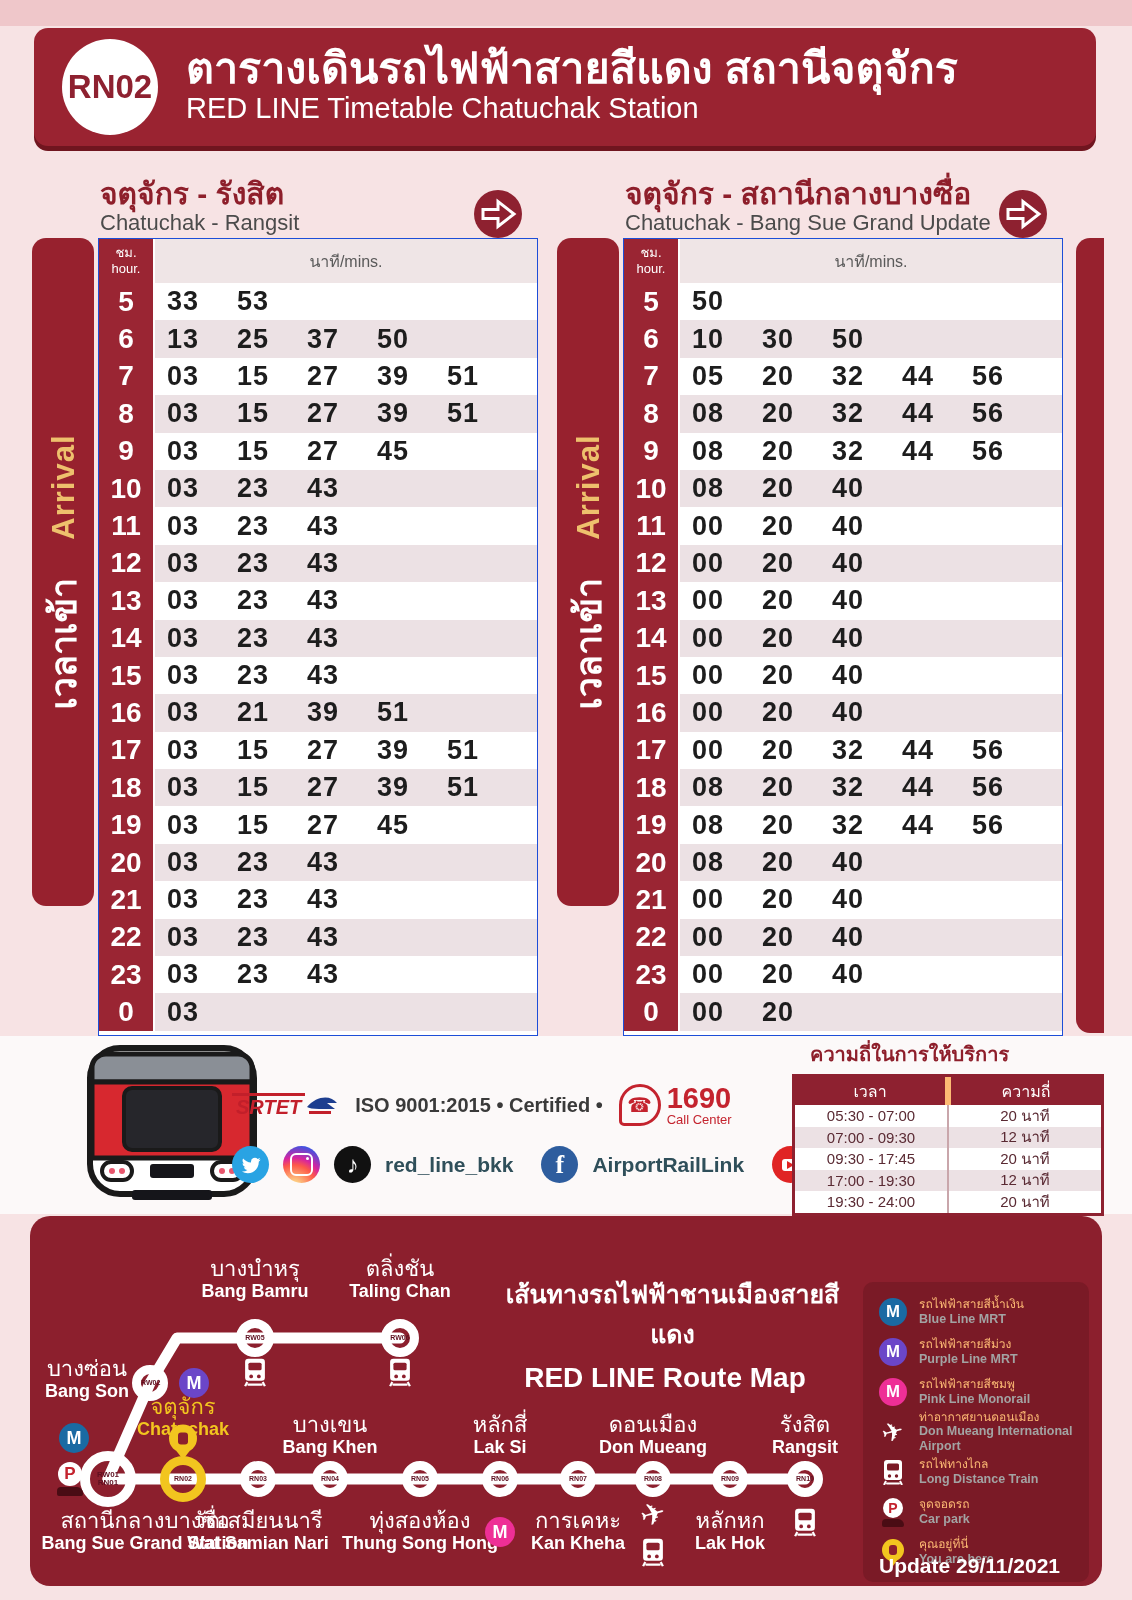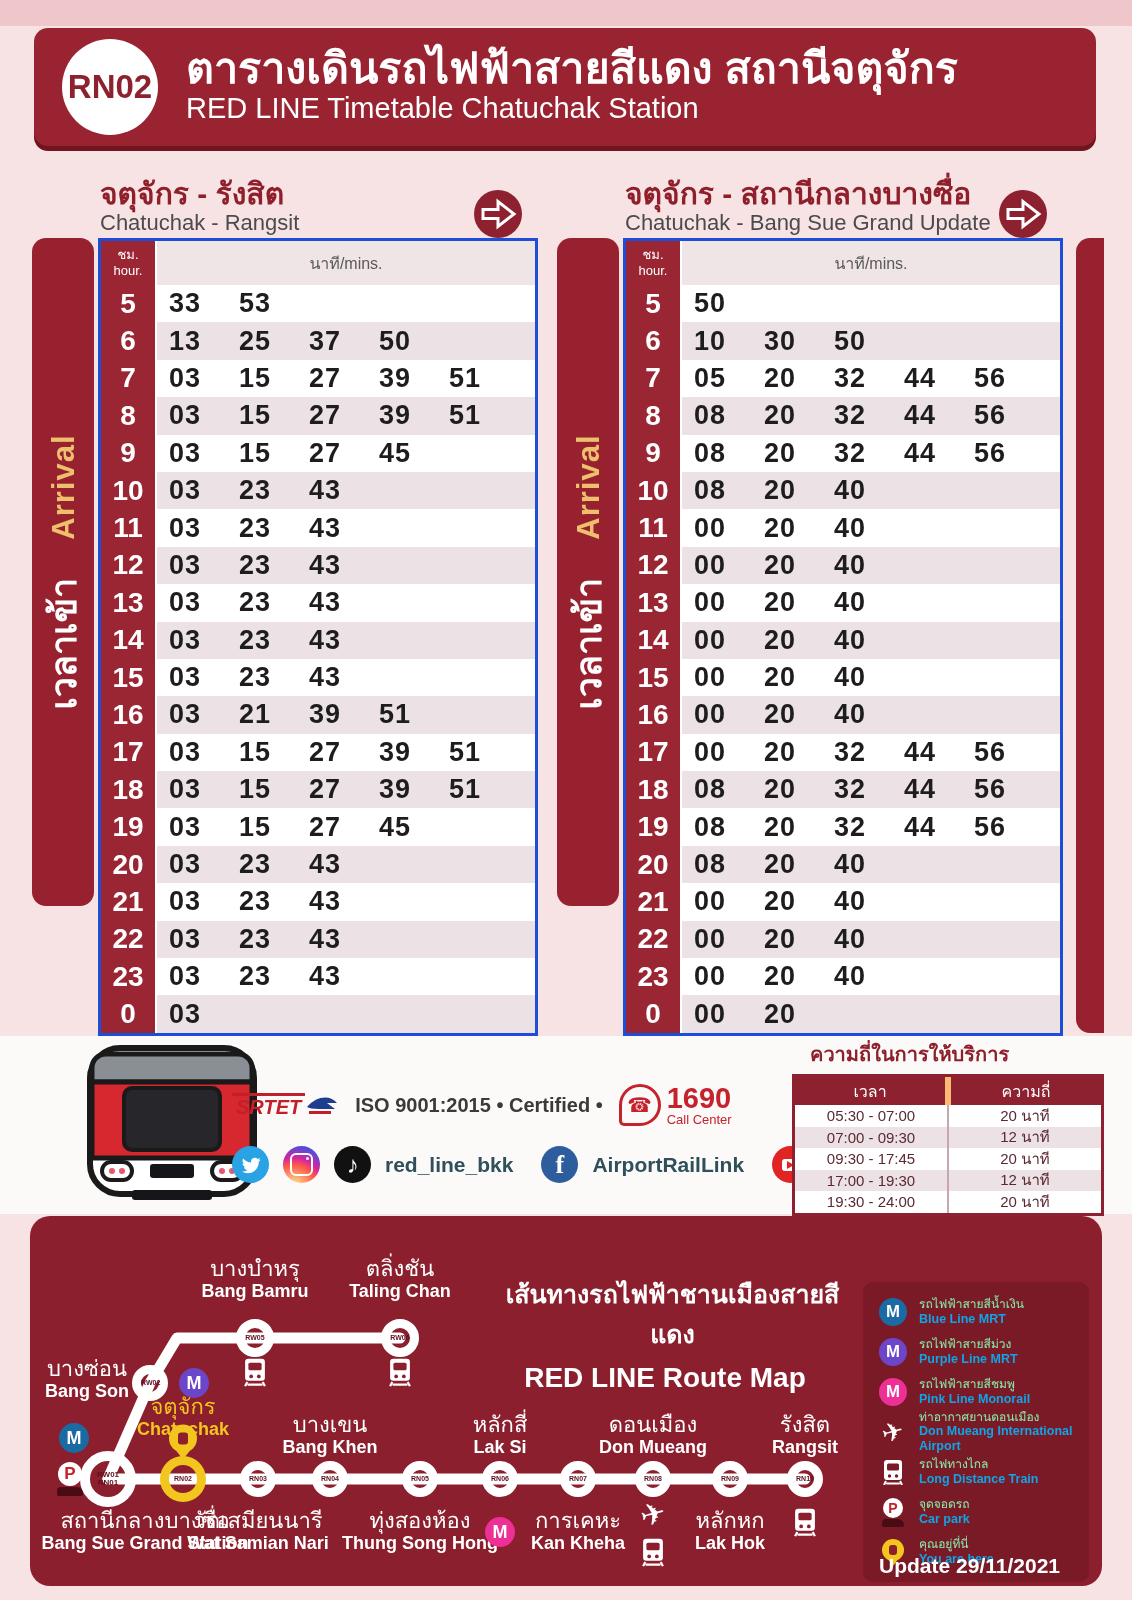--- a/index.html
+++ b/index.html
@@ -16,21 +16,21 @@
   
   .tt{position:absolute;top:168px;width:512px;height:872px;padding-left:8px;}
   .tt0{left:32px;} .tt1{left:557px;}
   .route-th{position:absolute;left:68px;top:2px;color:#8e1f2b;font-size:30px;font-weight:bold;white-space:nowrap;}
   .route-en{position:absolute;left:68px;top:42px;color:#4b4b4b;font-size:22px;white-space:nowrap;}
   .arrow-ic{position:absolute;left:442px;top:22px;width:48px;height:48px;}
   .vtab{position:absolute;left:0;top:70px;width:62px;height:668px;background:#97212e;border-radius:14px;}
   .vtab .rot{position:absolute;top:50%;left:50%;transform:translate(-50%,-50%) rotate(-90deg);white-space:nowrap;display:flex;align-items:center;gap:38px;}
   .vtab .th{color:#fff;font-size:36px;font-weight:bold;}
   .vtab .en{color:#eec06d;font-size:31px;font-weight:bold;letter-spacing:1px;}
-  .frame{position:absolute;left:66px;top:70px;width:440px;height:798px;border:3px solid #1d4ed8;background:#fff;box-sizing:border-box;}
+  .frame{position:absolute;left:66px;top:70px;width:440px;height:798px;border:1px solid #1d4ed8;background:#fff;box-sizing:border-box;}
   .thead{display:flex;height:44px;}
   .hhead{width:56px;background:#9a2533;color:#fff;font-size:13px;line-height:1.25;display:flex;flex-direction:column;align-items:center;justify-content:center;border-right:2px solid #fff;box-sizing:border-box;}
   .mhead{flex:1;background:#efe5e6;color:#5a5a5a;font-size:16px;display:flex;align-items:center;justify-content:center;}
   .rows{position:relative;}
   .trow{display:flex;height:37.4px;}
   .hcell{width:56px;background:#9a2533;color:#fff;font-size:28px;font-weight:bold;display:flex;align-items:center;justify-content:center;border-right:2px solid #fff;box-sizing:border-box;}
   .mcells{flex:1;display:flex;align-items:center;padding-left:12px;background:#fff;}
   .trow:nth-child(even) .mcells{background:#ece1e4;}
   .mcell{display:inline-block;width:70px;color:#1d1d1d;font-size:27px;font-weight:bold;letter-spacing:1px;}
   .edge-strip{position:absolute;left:1076px;top:238px;width:28px;height:795px;background:#97212e;border-radius:14px 0 0 14px;}
@@ -91,22 +91,22 @@
   .p-circ{width:24px;height:24px;background:#fff;border-radius:50%;color:#c4232e;font-weight:bold;font-size:17px;display:inline-flex;align-items:center;justify-content:center;}
   .p-car{width:26px;height:9px;background:#4a0c14;border-radius:4px 6px 2px 2px;}
   .pin{display:inline-flex;flex-direction:column;align-items:center;}
   .pin-c{background:#f2c51f;border-radius:50%;display:flex;align-items:center;justify-content:center;}
   .pin-t{width:0;height:0;border-left:7px solid transparent;border-right:7px solid transparent;border-top:9px solid #f2c51f;margin-top:-2px;}
   .pin-inner{width:10px;height:12px;background:#8c1f2d;border-radius:3px;}
   .legend{position:absolute;left:833px;top:66px;width:226px;height:300px;background:#7a1a26;border-radius:10px;padding:10px 0 0 14px;box-sizing:border-box;}
   .lg-item{display:flex;align-items:center;gap:10px;height:40px;}
   .lg-ic{width:32px;display:flex;align-items:center;justify-content:center;flex:none;}
   .lg-txt{line-height:1.2;}
-  .lg-th{color:#86efac;font-size:12px;}
-  .lg-en{color:#0ea5e9;font-size:12.5px;font-weight:bold;}
+  .lg-th{color:#fdba74;font-size:12px;}
+  .lg-en{color:#a3a3a3;font-size:12.5px;font-weight:bold;}
   .update{position:absolute;right:42px;bottom:8px;color:#fff;font-size:21px;font-weight:bold;}
 </style>
 </head>
 <body>
 
 <div class="page">
   <div class="top-strip"></div>
 
   <div class="header-card">
     <div class="badge">RN02</div>

